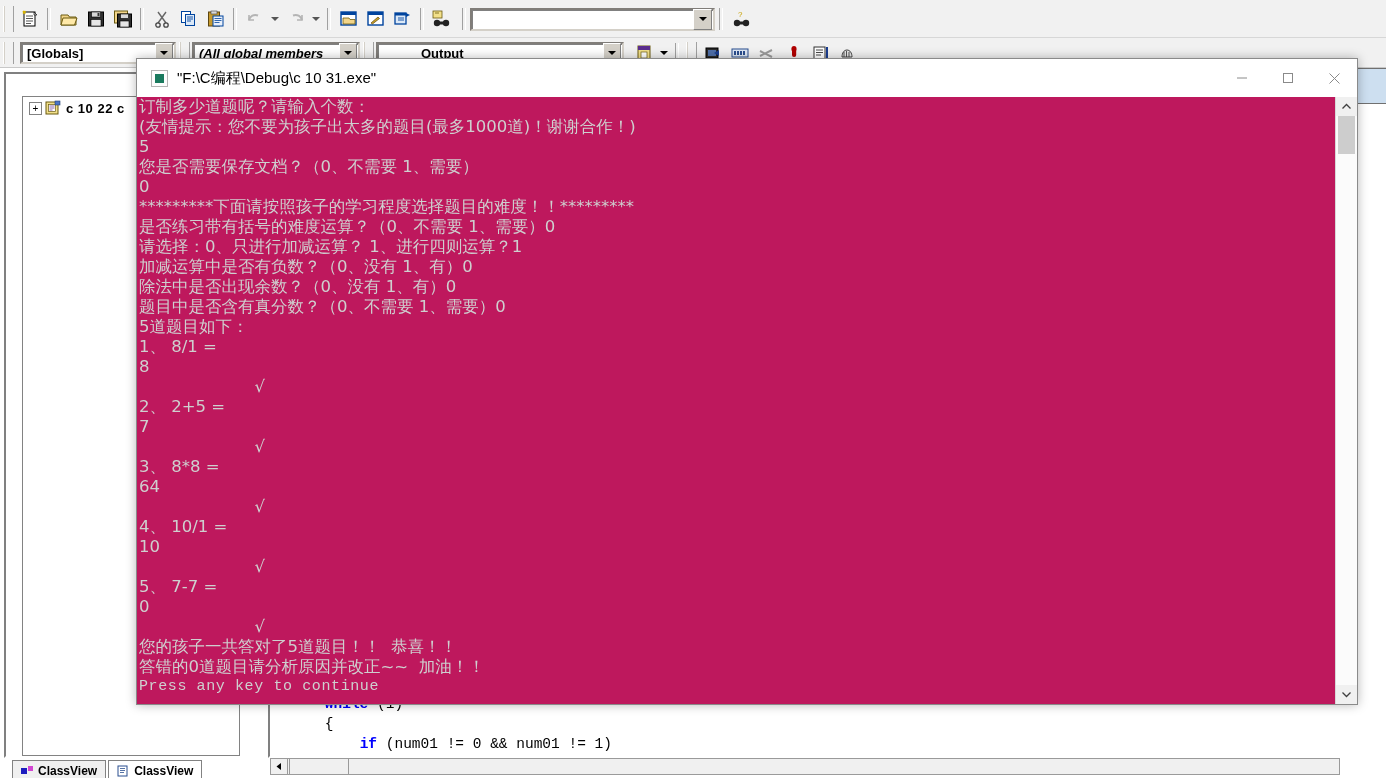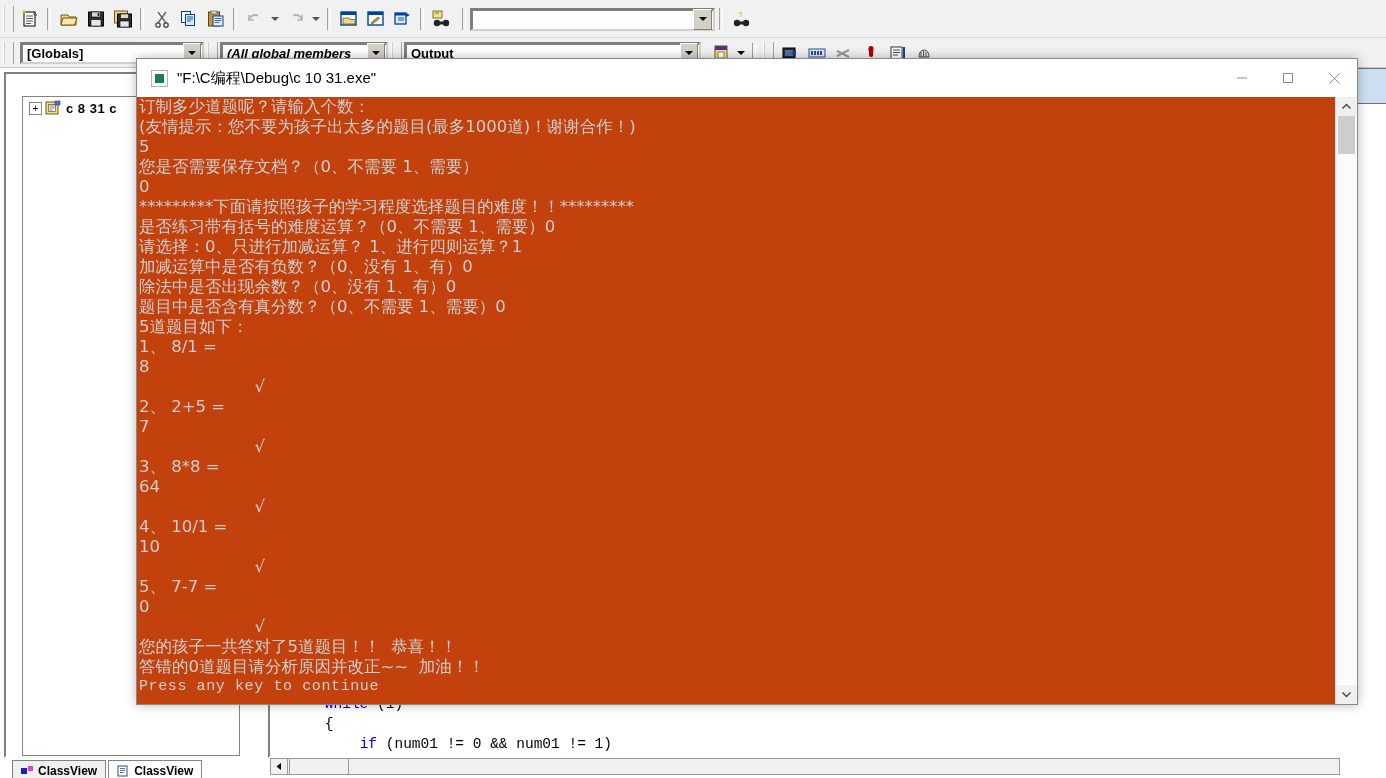--- a/index.html
+++ b/index.html
@@ -62,21 +62,21 @@
   .btab{height:20px;display:flex;align-items:center;gap:4px;padding:0 8px;
         border:1px solid #828282;border-bottom:none;background:#f0f0f0;font-size:12px;font-weight:bold;}
   .btab.active{background:#fff;}
 
   
   .editor{position:absolute;left:268px;top:72px;width:1074px;height:686px;background:#fff;
           border:2px solid;border-color:#808080 #fff #fff #808080;box-sizing:border-box;}
   .code{position:absolute;left:290px;top:694px;width:1050px;
         font-family:"Liberation Mono","DejaVu Sans Mono",monospace;font-size:14.5px;
         line-height:20px;color:#000;white-space:pre;}
-  .kw{color:#0000ff;font-weight:normal;}
+  .kw{color:#0000ff;font-weight:bold;}
   .hsb{position:absolute;left:270px;top:758px;width:1070px;height:17px;background:#f0f0f0;
        border:1px solid #9a9a9a;box-sizing:border-box;display:flex;align-items:center;}
   .hsb-btn{width:16px;height:15px;background:#f0f0f0;display:flex;align-items:center;justify-content:center;
            border-right:1px solid #9a9a9a;}
   .hsb-thumb{width:58px;height:15px;background:#f0f0f0;border:1px solid #9a9a9a;margin-left:1px;}
 
   
   .mdi-strip{position:absolute;left:1353px;top:68px;width:33px;height:34px;background:#cddff0;
              border-top:1px solid #707070;border-bottom:1px solid #707070;}
 
@@ -87,21 +87,21 @@
   .con-title{height:38px;background:#ffffff;display:flex;align-items:center;position:relative;}
   .con-icon{width:15px;height:15px;margin-left:14px;border:1px solid #b4b4b4;background:#fdfdfd;
             display:flex;align-items:center;justify-content:center;}
   .con-icon i{display:block;width:9px;height:9px;background:#1a7a5e;}
   .con-title-text{margin-left:9px;font-size:15px;color:#000;font-family:"Liberation Sans",sans-serif;
                   white-space:nowrap;}
   .wbtns{position:absolute;right:0;top:0;height:38px;display:flex;}
   .wbtn{width:46px;height:38px;display:flex;align-items:center;justify-content:center;}
   .wbtn svg{display:block;}
 
-  .con-body{position:absolute;left:0;top:38px;width:1220px;height:607px;background:#c2410c;}
+  .con-body{position:absolute;left:0;top:38px;width:1220px;height:607px;background:#be185d;}
   .con-text{position:absolute;left:2px;top:0px;width:1195px;height:607px;overflow:hidden;
             color:#cfcfcf;font-size:16.5px;line-height:20px;white-space:pre;
             font-family:"DejaVu Sans",sans-serif;}
   .con-text .mono{font-family:Liberation Mono, monospace;font-size:15px;
                   letter-spacing:.6px;}
 
   
   .con-sb{position:absolute;right:0;top:38px;width:21px;height:607px;background:#f0f0f0;
           border-left:1px solid #d8d8d8;}
   .sb-arrow{width:21px;height:19px;display:flex;align-items:center;justify-content:center;}
@@ -250,39 +250,39 @@
           <text x="7" y="8" font-size="8" fill="#c8a100" font-family="Liberation Sans, sans-serif">?</text>
         </svg>
       </div>
     </div>
   </div>
 
   <div class="tb2">
     <div class="tb2-inner" style="left:0;">
       <div class="grip" style="height:22px;"></div>
 
-      <div class="combo2" style="width:184px;margin-left:4px;">
+      <div class="combo2" style="width:156px;margin-left:4px;">
         <div class="txt">[Globals]</div>
         <div class="combo2-arrow">
             <div class="caret"></div>
           </div>
       </div>
 
       <div class="grip" style="height:22px;"></div>
 
       <div class="combo2" style="width:168px;font-style:italic;">
         <div class="txt">(All global members</div>
         <div class="combo2-arrow">
             <div class="caret"></div>
           </div>
       </div>
 
       <div class="grip" style="height:22px;"></div>
 
-      <div class="combo2" style="width:297px;">
+      <div class="combo2" style="width:248px;padding-left:38px;">
         <div class="txt">Output</div>
         <div class="combo2-arrow">
             <div class="caret"></div>
           </div>
       </div>
 
       <div class="tbtn" style="margin-left:6px;">
         <svg width="20" height="20" viewBox="0 0 20 20">
           <rect x="4" y="3" width="12" height="14" fill="#f2e08a" stroke="#6b5a10"></rect>
           <rect x="4" y="3" width="12" height="4" fill="#5b2d8e"></rect>
@@ -341,21 +341,21 @@
   <div class="ws-panel"></div>
   <div class="ws-inner">
     <div class="tree-row">
       <div class="expander">+</div>
       <svg width="18" height="16" viewBox="0 0 18 16">
         <rect x="1" y="2" width="12" height="12" fill="#f2e08a" stroke="#6b5a10"></rect>
         <rect x="3.5" y="4.5" width="7" height="7" fill="#fff" stroke="#6b5a10" stroke-width=".7"></rect>
         <path d="M4.5 6h5M4.5 8h5M4.5 10h3" stroke="#5b2d8e" stroke-width=".7"></path>
         <rect x="10" y="1" width="5" height="4" fill="#4a74c8" stroke="#20406f" stroke-width=".6"></rect>
       </svg>
-      <span class="tree-label">c 8 31 c</span>
+      <span class="tree-label">c 10 22 c</span>
     </div>
   </div>
 
   <div class="bottom-tabs">
     <div class="btab">
       <svg width="13" height="11" viewBox="0 0 13 11">
         <rect x="0" y="2" width="6" height="6" fill="#1d1dbf"></rect>
         <rect x="7" y="0" width="5" height="5" fill="#d246d2"></rect>
       </svg>
       <span>ClassView</span>

